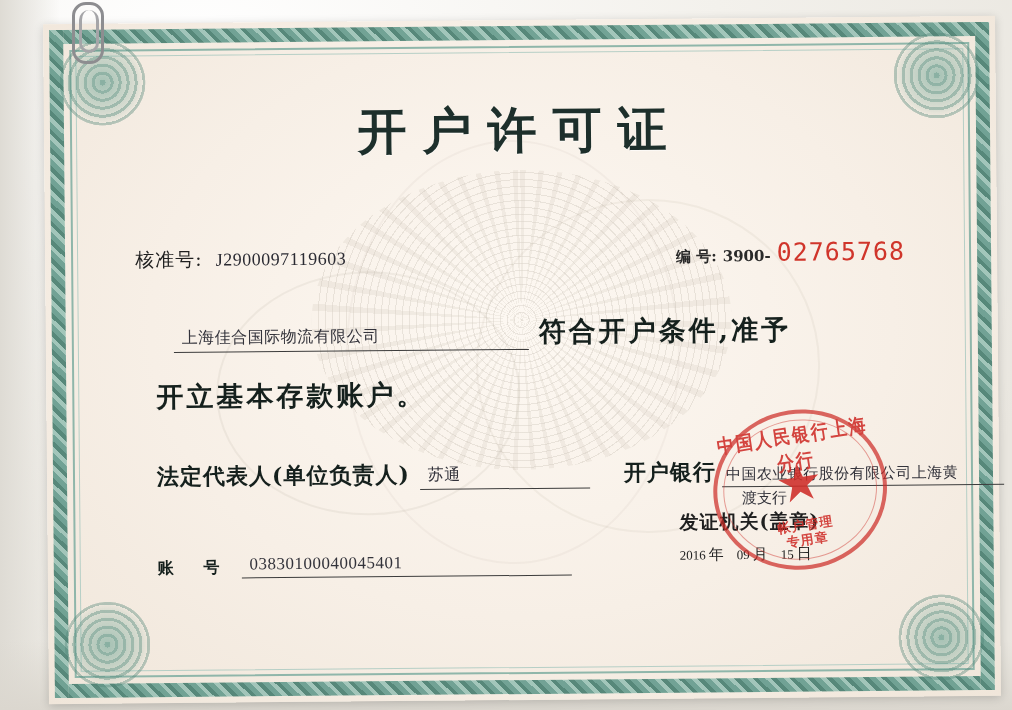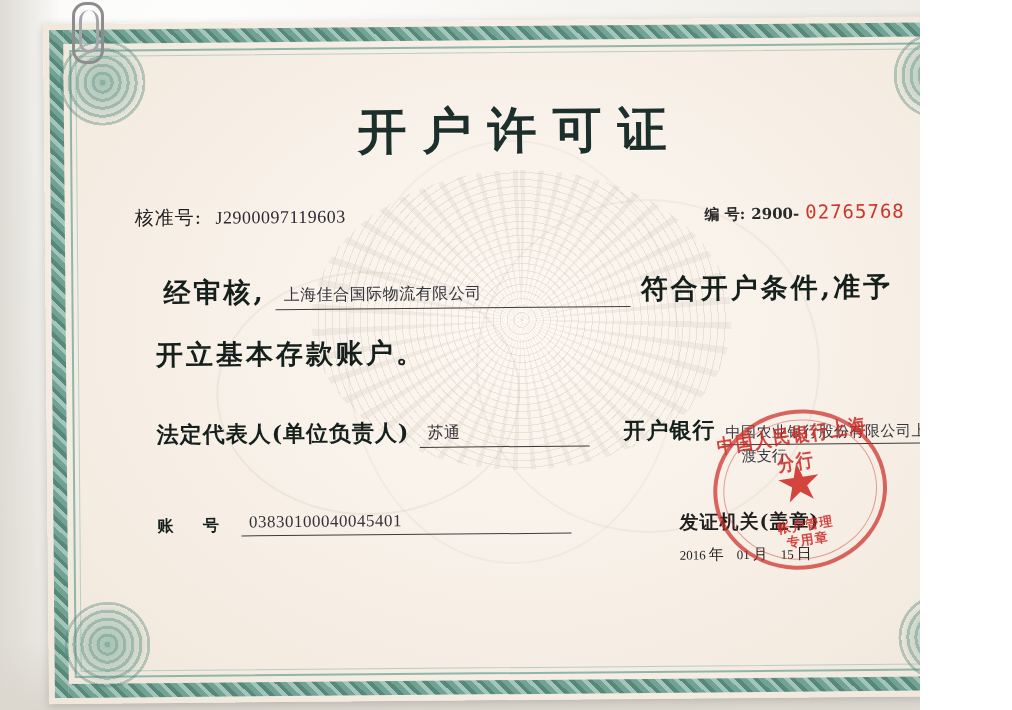--- a/index.html
+++ b/index.html
@@ -9,21 +9,21 @@
   }
   body {
     width: 1012px;
     height: 710px;
     overflow: hidden;
     font-family: "Liberation Sans", sans-serif;
   }
 
   #page {
     position: relative;
-    width: 920px;
+    width: 1012px;
     height: 710px;
     background: #0f172a;
     overflow: hidden;
   }
 
   
   .paper-bg {
     position: absolute;
     left: -8px;
     top: -10px;
@@ -176,23 +176,24 @@
     align-items: baseline;
     gap: 6px;
   }
   .serial-prefix {
     font-family: "DejaVu Serif", "Liberation Serif", serif;
     font-weight: bold;
     font-size: 15px;
   }
   .serial-red {
     font-family: "DejaVu Sans Mono", monospace;
-    font-size: 19px;
+    font-size: 25px;
     letter-spacing: 1px;
     color: #d0352b;
+    margin-top: 38px;
   }
 
   .body-line1 {
     display: flex;
     align-items: flex-end;
     margin-top: 44px;
     padding-left: 58px;
     padding-right: 10px;
     font-size: 27px;
   }
@@ -407,27 +408,26 @@
 
       <div class="title">开户许可证</div>
 
       <div class="row-nos">
         <div class="approval-no">
           <span class="label-cn">核准号:</span>
           <span class="hand">J2900097119603</span>
         </div>
         <div class="serial-no">
           <span class="serial-prefix">编 号:</span>
-          <span class="serial-prefix">2900-</span>
+          <span class="serial-prefix">3900-</span>
           <span class="serial-red">02765768</span>
         </div>
       </div>
 
       <div class="body-line1">
-        <span class="big-cn">经审核,</span>
         <span class="fill-slot slot-company">
           <span class="hand">上海佳合国际物流有限公司</span>
         </span>
         <span class="big-cn">符合开户条件,准予</span>
       </div>
 
       <div class="body-line2">
         <span class="big-cn">开立基本存款账户。</span>
       </div>
 
@@ -448,21 +448,21 @@
         <span class="fill-slot slot-acct">
           <span class="hand">03830100040045401</span>
         </span>
       </div>
 
       <div class="issuer">
         <div class="issuer-title">发证机关(盖章)</div>
         <div class="issuer-date">
           <span class="num">2016</span>
           <span class="cn">年</span>
-          <span class="num">01</span>
+          <span class="num">09</span>
           <span class="cn">月</span>
           <span class="num">15</span>
           <span class="cn">日</span>
         </div>
       </div>
 
       <div class="seal">
         <div class="seal-inner"></div>
         <div class="seal-top-text">中国人民银行上海分行</div>
         <div class="seal-star"></div>

